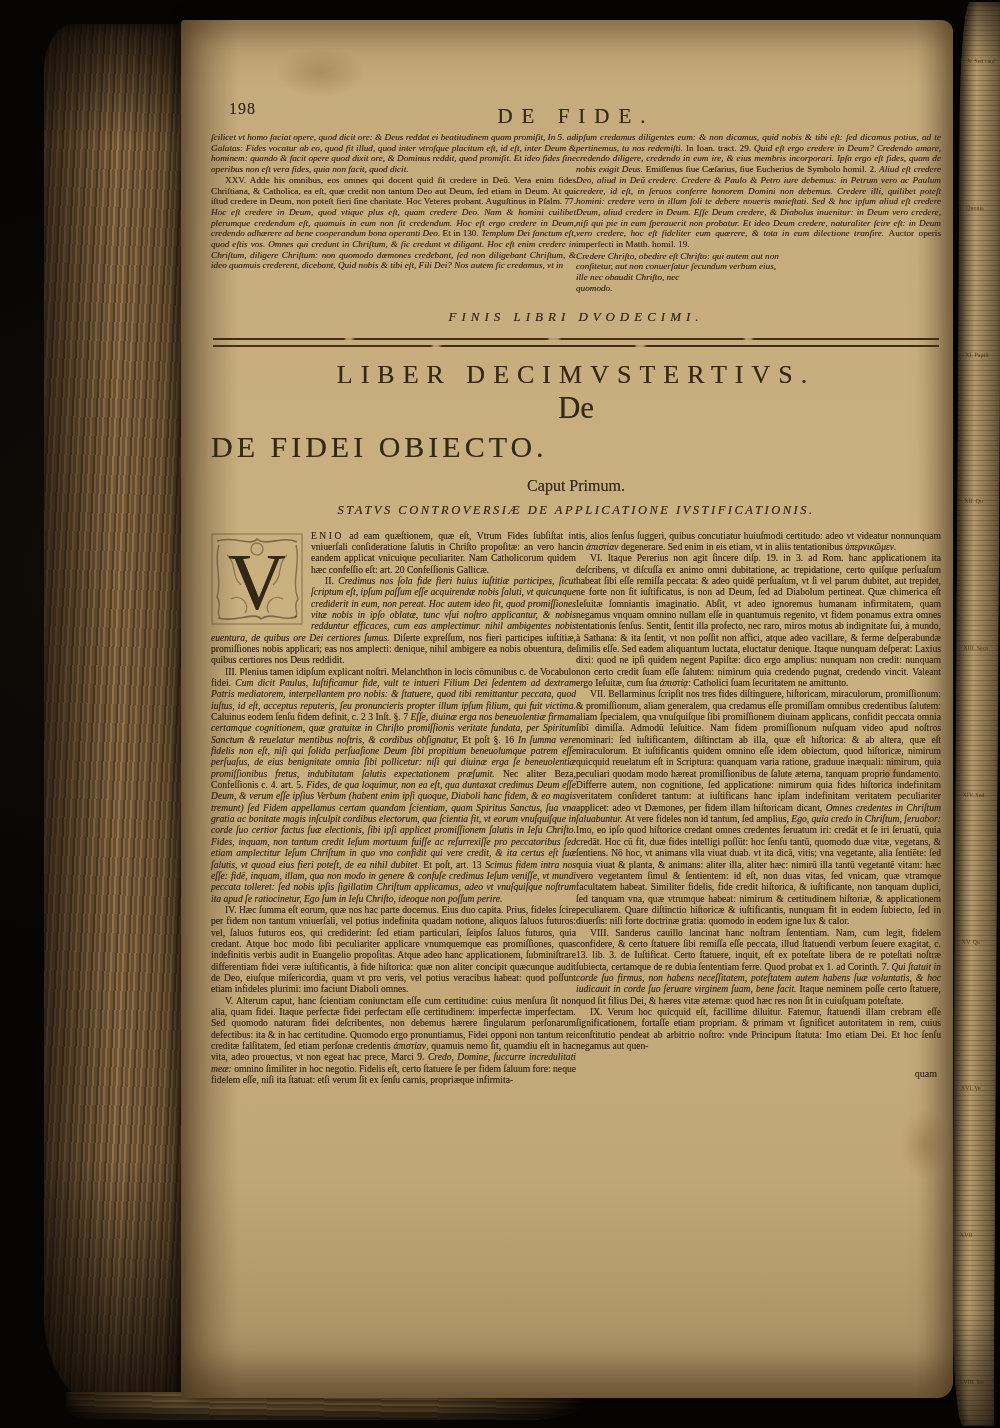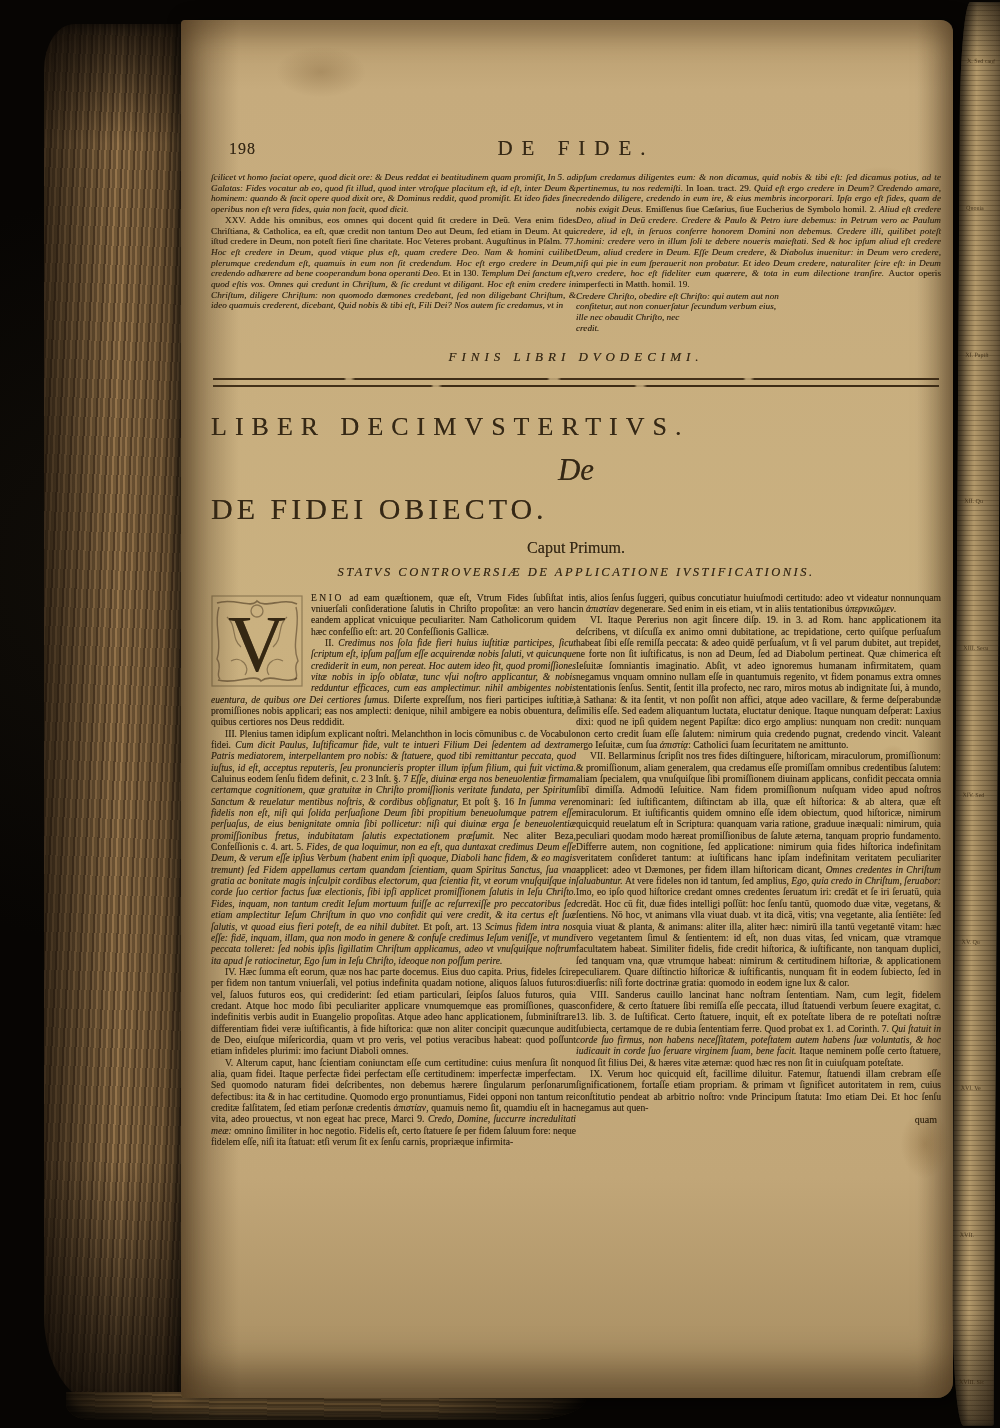--- a/index.html
+++ b/index.html
@@ -14,62 +14,62 @@
       repeating-linear-gradient(93deg,#553f27 0 2px,#8a6c47 2px 4px,#6c5334 4px 7px,#96754c 7px 9px,#745a38 9px 12px);
     box-shadow: inset -10px 0 14px rgba(0,0,0,.55);}
   .stack-bottom{position:absolute;left:66px;top:1392px;width:520px;height:28px;
     border-radius:0 0 60px 26px / 0 0 22px 16px;
     background:
       linear-gradient(90deg, rgba(8,5,2,.8), rgba(8,5,2,0) 30%, rgba(8,5,2,.1) 70%, rgba(8,5,2,.85)),
       repeating-linear-gradient(1deg,#5d4729 0 2px,#87693f 2px 4px,#6d5534 4px 6px);
     box-shadow: inset 0 -9px 10px rgba(0,0,0,.7);}
   
   .page{position:absolute;left:181px;top:20px;width:772px;height:1378px;box-sizing:border-box;
-    padding:116px 12px 0 30px;overflow:hidden;
+    padding:76px 12px 0 30px;overflow:hidden;
     color:#35281646;
     color:#352815;
     font-family:"Liberation Serif","DejaVu Serif",serif;
     border-radius:4px 12px 16px 4px;
     background:
       radial-gradient(26px 38px at 712px 752px, rgba(122,82,32,.4), rgba(122,82,32,0) 72%),
       radial-gradient(34px 48px at 744px 1124px, rgba(112,78,33,.3), rgba(112,78,33,0) 72%),
       radial-gradient(60px 34px at 140px 52px, rgba(108,78,40,.28), rgba(108,78,40,0) 75%),
       radial-gradient(46px 26px at 700px 166px, rgba(112,80,38,.22), rgba(112,80,38,0) 75%),
       linear-gradient(90deg, rgba(66,45,22,.45), rgba(66,45,22,0) 58px),
       linear-gradient(270deg, rgba(66,45,22,.30), rgba(66,45,22,0) 36px),
       linear-gradient(180deg,#b69a6c 0,#c6ab7d 70px,#cab180 45%,#c1a678 84%,#a68c60 100%);
     box-shadow: inset 0 16px 24px rgba(58,38,16,.35), inset 0 -28px 36px rgba(50,32,13,.5), 8px 4px 20px rgba(0,0,0,.6);
     text-shadow:0 0 .4px rgba(42,28,11,.55);}
   .header{position:relative;height:30px;}
   .pagenum{position:absolute;left:18px;top:4px;font-size:16px;letter-spacing:1px;}
-  .runtitle{position:absolute;left:0;right:0;top:0;text-align:center;font-size:21px;letter-spacing:9px;}
+  .runtitle{position:absolute;left:0;right:0;top:8px;text-align:center;font-size:21px;letter-spacing:9px;}
   .cols{display:flex;margin-top:6px;}
   .col{flex:1;min-width:0;text-align:justify;}
   .topblock .col{font-size:9.2px;line-height:10.7px;}
   .bodyblock .col{font-size:9.6px;line-height:11.35px;}
   .para{margin:0;}
   .para.ind{text-indent:14px;}
   .it{font-style:italic;}
   .gk{font-style:italic;}
   .sp{letter-spacing:2.5px;}
   .tail{margin-top:1px;}
   .tailline{font-style:italic;}
   .finis{text-align:center;font-style:italic;font-size:13px;letter-spacing:5px;margin:15px 0 13px;}
   .drule{margin:0 2px;}
   .drule .rl{height:2px;margin-bottom:5px;background:
     linear-gradient(90deg,#3e2d17 0 18%,rgba(62,45,23,.15) 18.4% 19%,#3e2d17 19.6% 46%,rgba(62,45,23,.15) 46.4% 47.4%,#43311a 48% 73%,rgba(62,45,23,.15) 73.4% 74%,#3e2d17 74.6% 100%);}
   .drule .rl.r2{background:
     linear-gradient(90deg,#43311a 0 30%,rgba(62,45,23,.15) 30.4% 31%,#3e2d17 31.6% 58%,rgba(62,45,23,.15) 58.4% 59.2%,#3e2d17 59.8% 100%);}
-  .liber{text-align:left;font-size:26px;letter-spacing:8px;margin-top:25px;white-space:nowrap;}
-  .deflour{text-align:center;font-style:italic;font-size:31px;line-height:33px;margin-top:11px;}
+  .liber{text-align:center;font-size:26px;letter-spacing:8px;margin-top:13px;white-space:nowrap;}
+  .deflour{text-align:center;font-size:31px;line-height:33px;margin-top:1px;}
   .maintitle{text-align:left;font-size:30px;letter-spacing:4px;line-height:46px;white-space:nowrap;}
   .caput{text-align:center;font-size:16px;margin-top:7px;}
   .status{text-align:center;font-style:italic;font-size:12.5px;letter-spacing:2.5px;margin:8px 0 12px;white-space:nowrap;}
   .dropwrap{float:left;width:92px;height:92px;margin:3px 8px 2px 0;}
-  .catchword{text-align:right;font-size:10px;margin-top:1px;padding-right:4px;}
+  .catchword{text-align:right;font-size:10px;margin-top:17px;padding-right:4px;}
   
   .nextpage{position:absolute;left:956px;top:2px;width:42px;height:1424px;transform:rotate(.35deg);
     border-radius:10px 2px 2px 12px / 120px 2px 2px 140px;
     background:
       linear-gradient(90deg, rgba(20,12,5,.55), rgba(20,12,5,0) 40%, rgba(20,12,5,.5)),
       linear-gradient(180deg, rgba(15,9,4,.5), rgba(15,9,4,0) 60px, rgba(15,9,4,0) 92%, rgba(15,9,4,.6)),
       repeating-linear-gradient(0deg, rgba(58,40,17,.28) 0 1px, rgba(0,0,0,0) 1px 5px),
       #b2986a;
     box-shadow: inset 4px 0 8px rgba(0,0,0,.5);}
   .npinner{display:flex;flex-direction:column;justify-content:space-between;height:100%;
@@ -95,21 +95,21 @@
       <div class="col">
         <p class="para"><span class="it">ſcilicet vt homo faciat opere, quod dicit ore: &amp; Deus reddat ei beatitudinem quam promiſit, In 5. ad Galatas: Fides vocatur ab eo, quod fit illud, quod inter vtroſque placitum eſt, id eſt, inter Deum &amp; hominem: quando &amp; facit opere quod dixit ore, &amp; Dominus reddit, quod promiſit. Et ideo fides ſine operibus non eſt vera fides, quia non facit, quod dicit.</span></p>
         <p class="para ind"><span>XXV. Adde his omnibus, eos omnes qui docent quid ſit credere in Deū. Vera enim fides Chriſtiana, &amp; Catholica, ea eſt, quæ credit non tantum Deo aut Deum, ſed etiam in Deum. At qui iſtud credere in Deum, non poteſt fieri ſine charitate. Hoc Veteres probant. Auguſtinus in Pſalm. 77. </span><span class="it">Hoc eſt credere in Deum, quod vtique plus eſt, quam credere Deo. Nam &amp; homini cuilibet plerumque credendum eſt, quamuis in eum non ſit credendum. Hoc eſt ergo credere in Deum, credendo adhærere ad bene cooperandum bona operanti Deo. </span><span>Et in 130. </span><span class="it">Templum Dei ſanctum eſt, quod eſtis vos. Omnes qui credunt in Chriſtum, &amp; ſic credunt vt diligant. Hoc eſt enim credere in Chriſtum, diligere Chriſtum: non quomodo dæmones credebant, ſed non diligebant Chriſtum, &amp; ideo quamuis crederent, dicebant, Quid nobis &amp; tibi eſt, Fili Dei? Nos autem ſic credamus, vt in</span></p>
       </div>
       <div class="col">
         <p class="para"><span class="it">ipſum credamus diligentes eum: &amp; non dicamus, quid nobis &amp; tibi eſt: ſed dicamus potius, ad te pertinemus, tu nos redemiſti. </span><span>In Ioan. tract. 29. </span><span class="it">Quid eſt ergo credere in Deum? Credendo amare, credendo diligere, credendo in eum ire, &amp; eius membris incorporari. Ipſa ergo eſt fides, quam de nobis exigit Deus. </span><span>Emiſſenus ſiue Cæſarius, ſiue Eucherius de Symbolo homil. 2. </span><span class="it">Aliud eſt credere Deo, aliud in Deū credere. Credere &amp; Paulo &amp; Petro iure debemus: in Petrum vero ac Paulum credere, id eſt, in ſeruos conferre honorem Domini non debemus. Credere illi, quilibet poteſt homini: credere vero in illum ſoli te debere noueris maieſtati. Sed &amp; hoc ipſum aliud eſt credere Deum, aliud credere in Deum. Eſſe Deum credere, &amp; Diabolus inuenitur: in Deum vero credere, niſi qui pie in eum ſperauerit non probatur. Et ideo Deum credere, naturaliter ſcire eſt: in Deum vero credere, hoc eſt fideliter eum quærere, &amp; tota in eum dilectione tranſire. </span><span>Auctor operis imperfecti in Matth. homil. 19.</span></p>
         <div class="tail">
             <div class="tailline">Credere Chriſto, obedire eſt Chriſto: qui autem aut non</div>
             <div class="tailline">confitetur, aut non conuerſatur ſecundum verbum eius,</div>
             <div class="tailline">ille nec obaudit Chriſto, nec</div>
-            <div class="tailline">credit.</div>
+            <div class="tailline">quomodo.</div>
           </div>
       </div>
     </div>
 
     <div class="finis">FINIS LIBRI DVODECIMI.</div>
 
     <div class="drule">
       <div class="rl"></div>
       <div class="rl r2"></div>
     </div>

